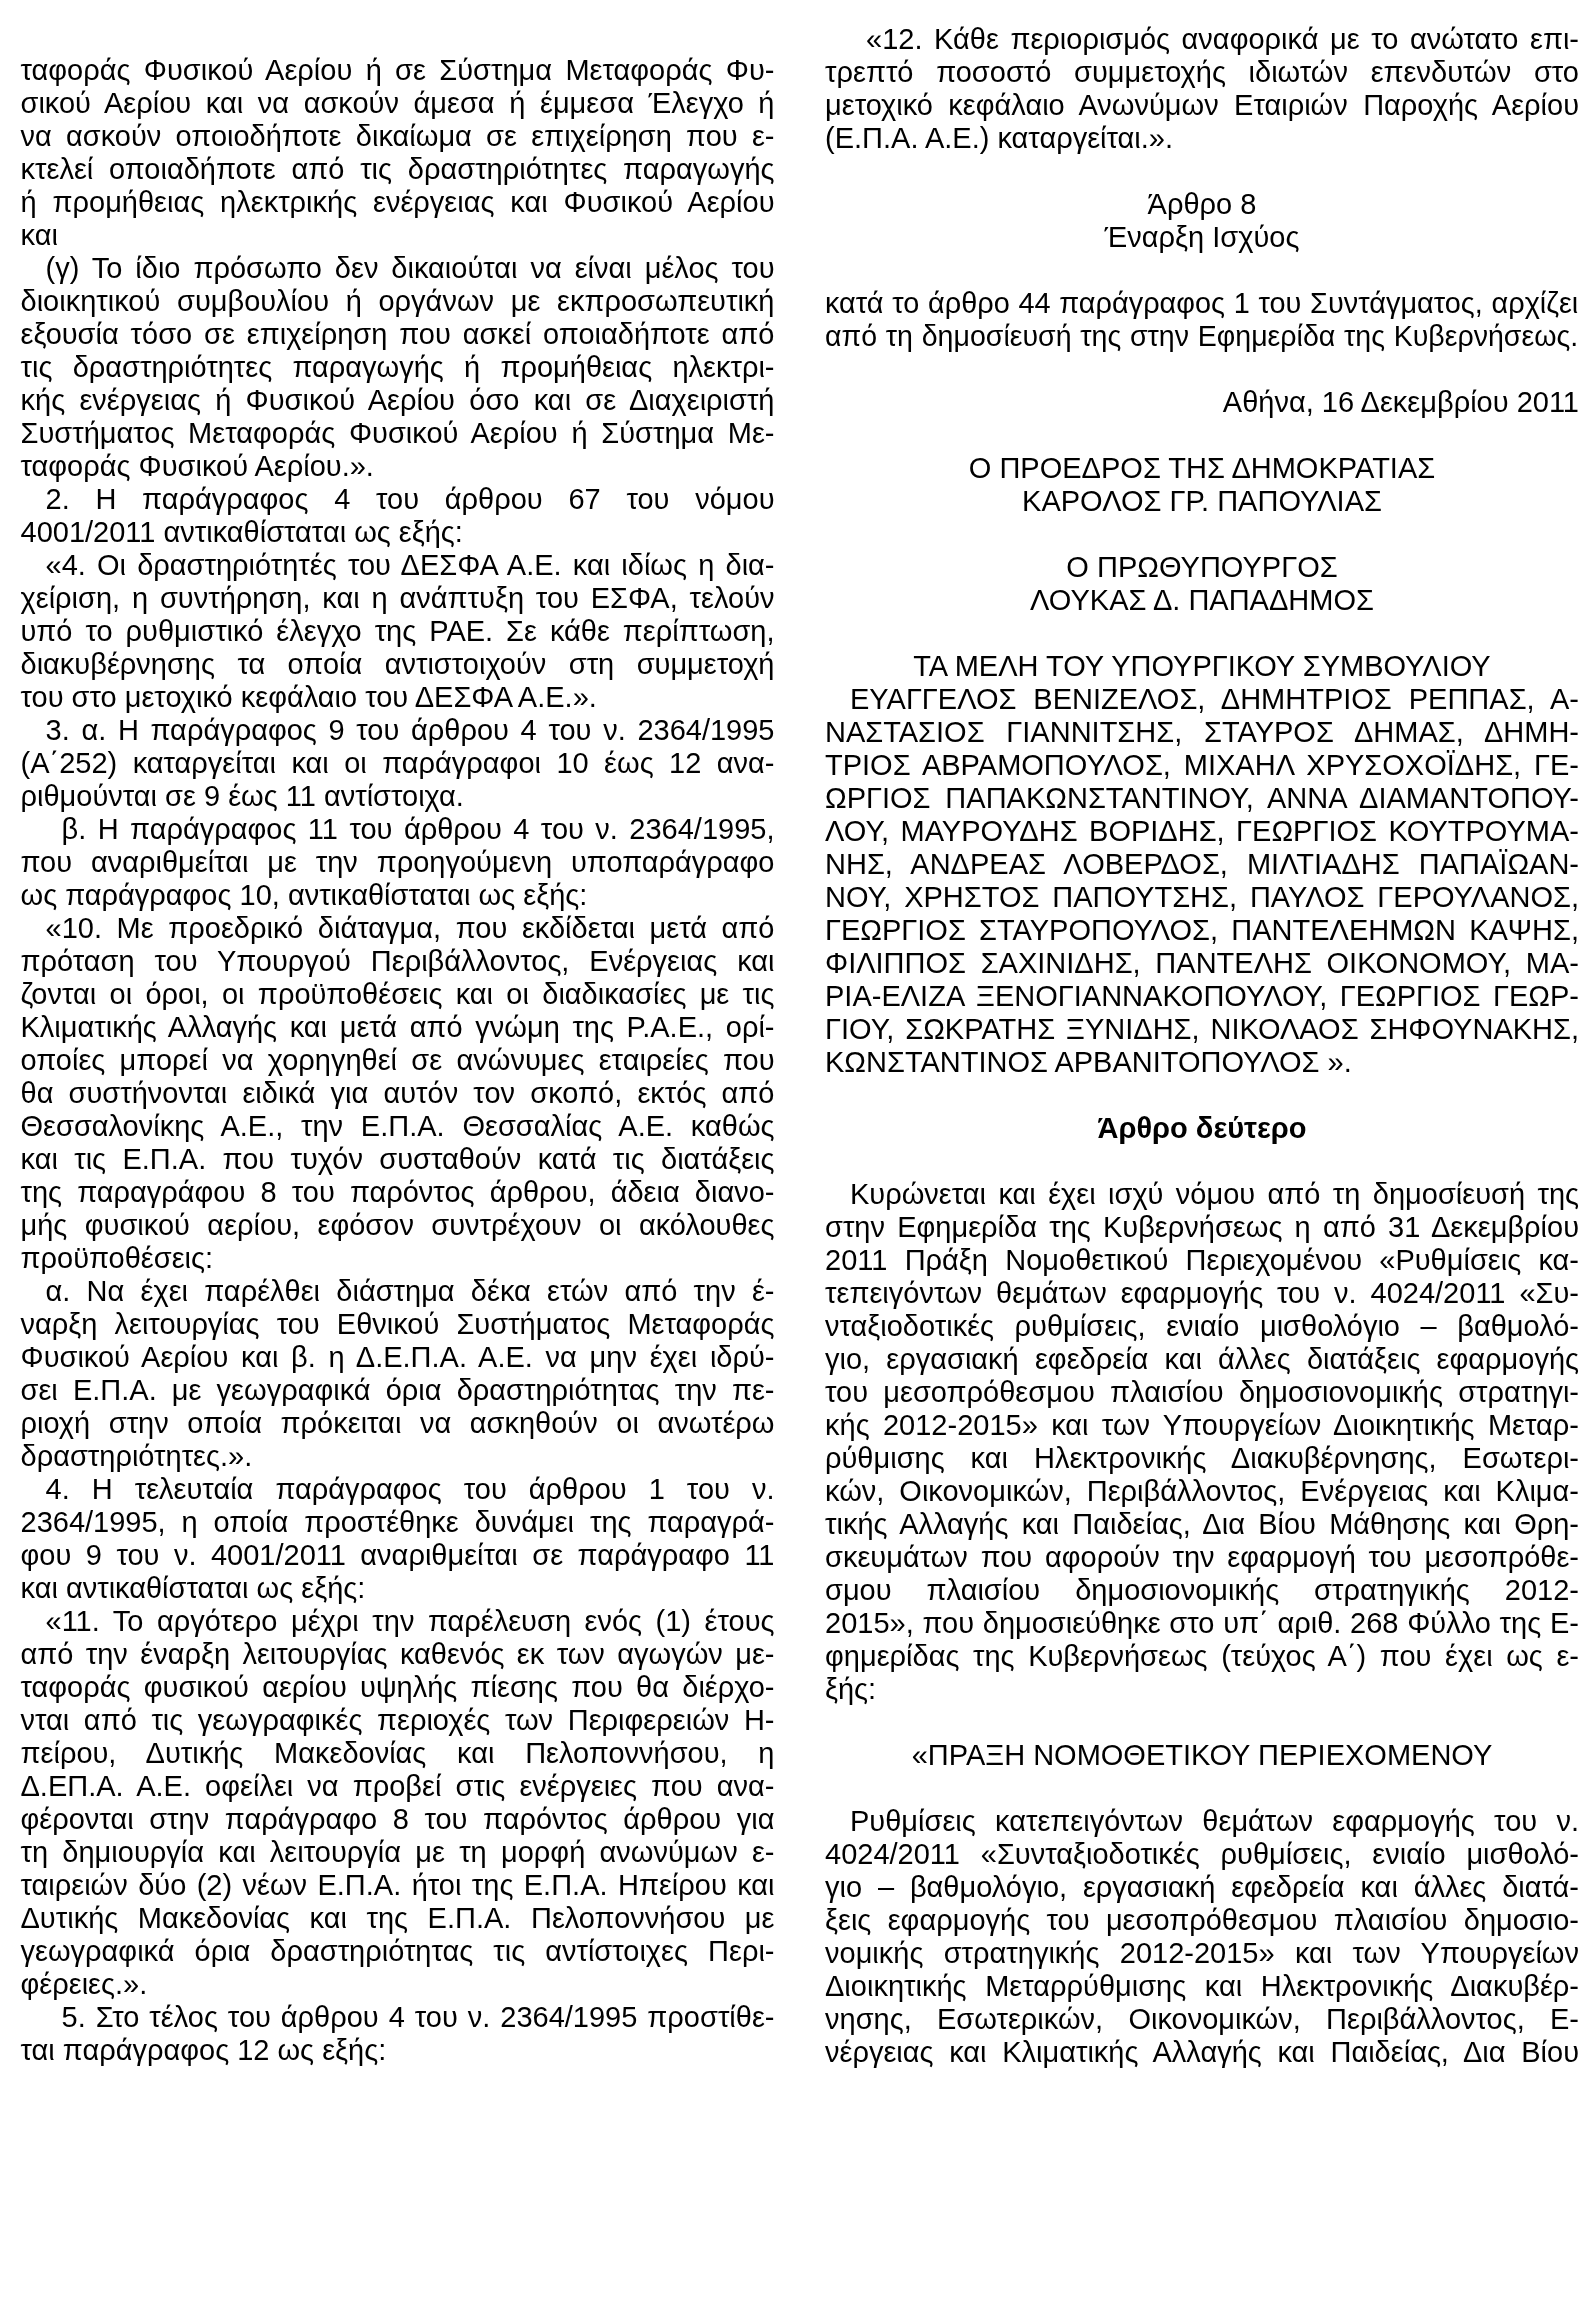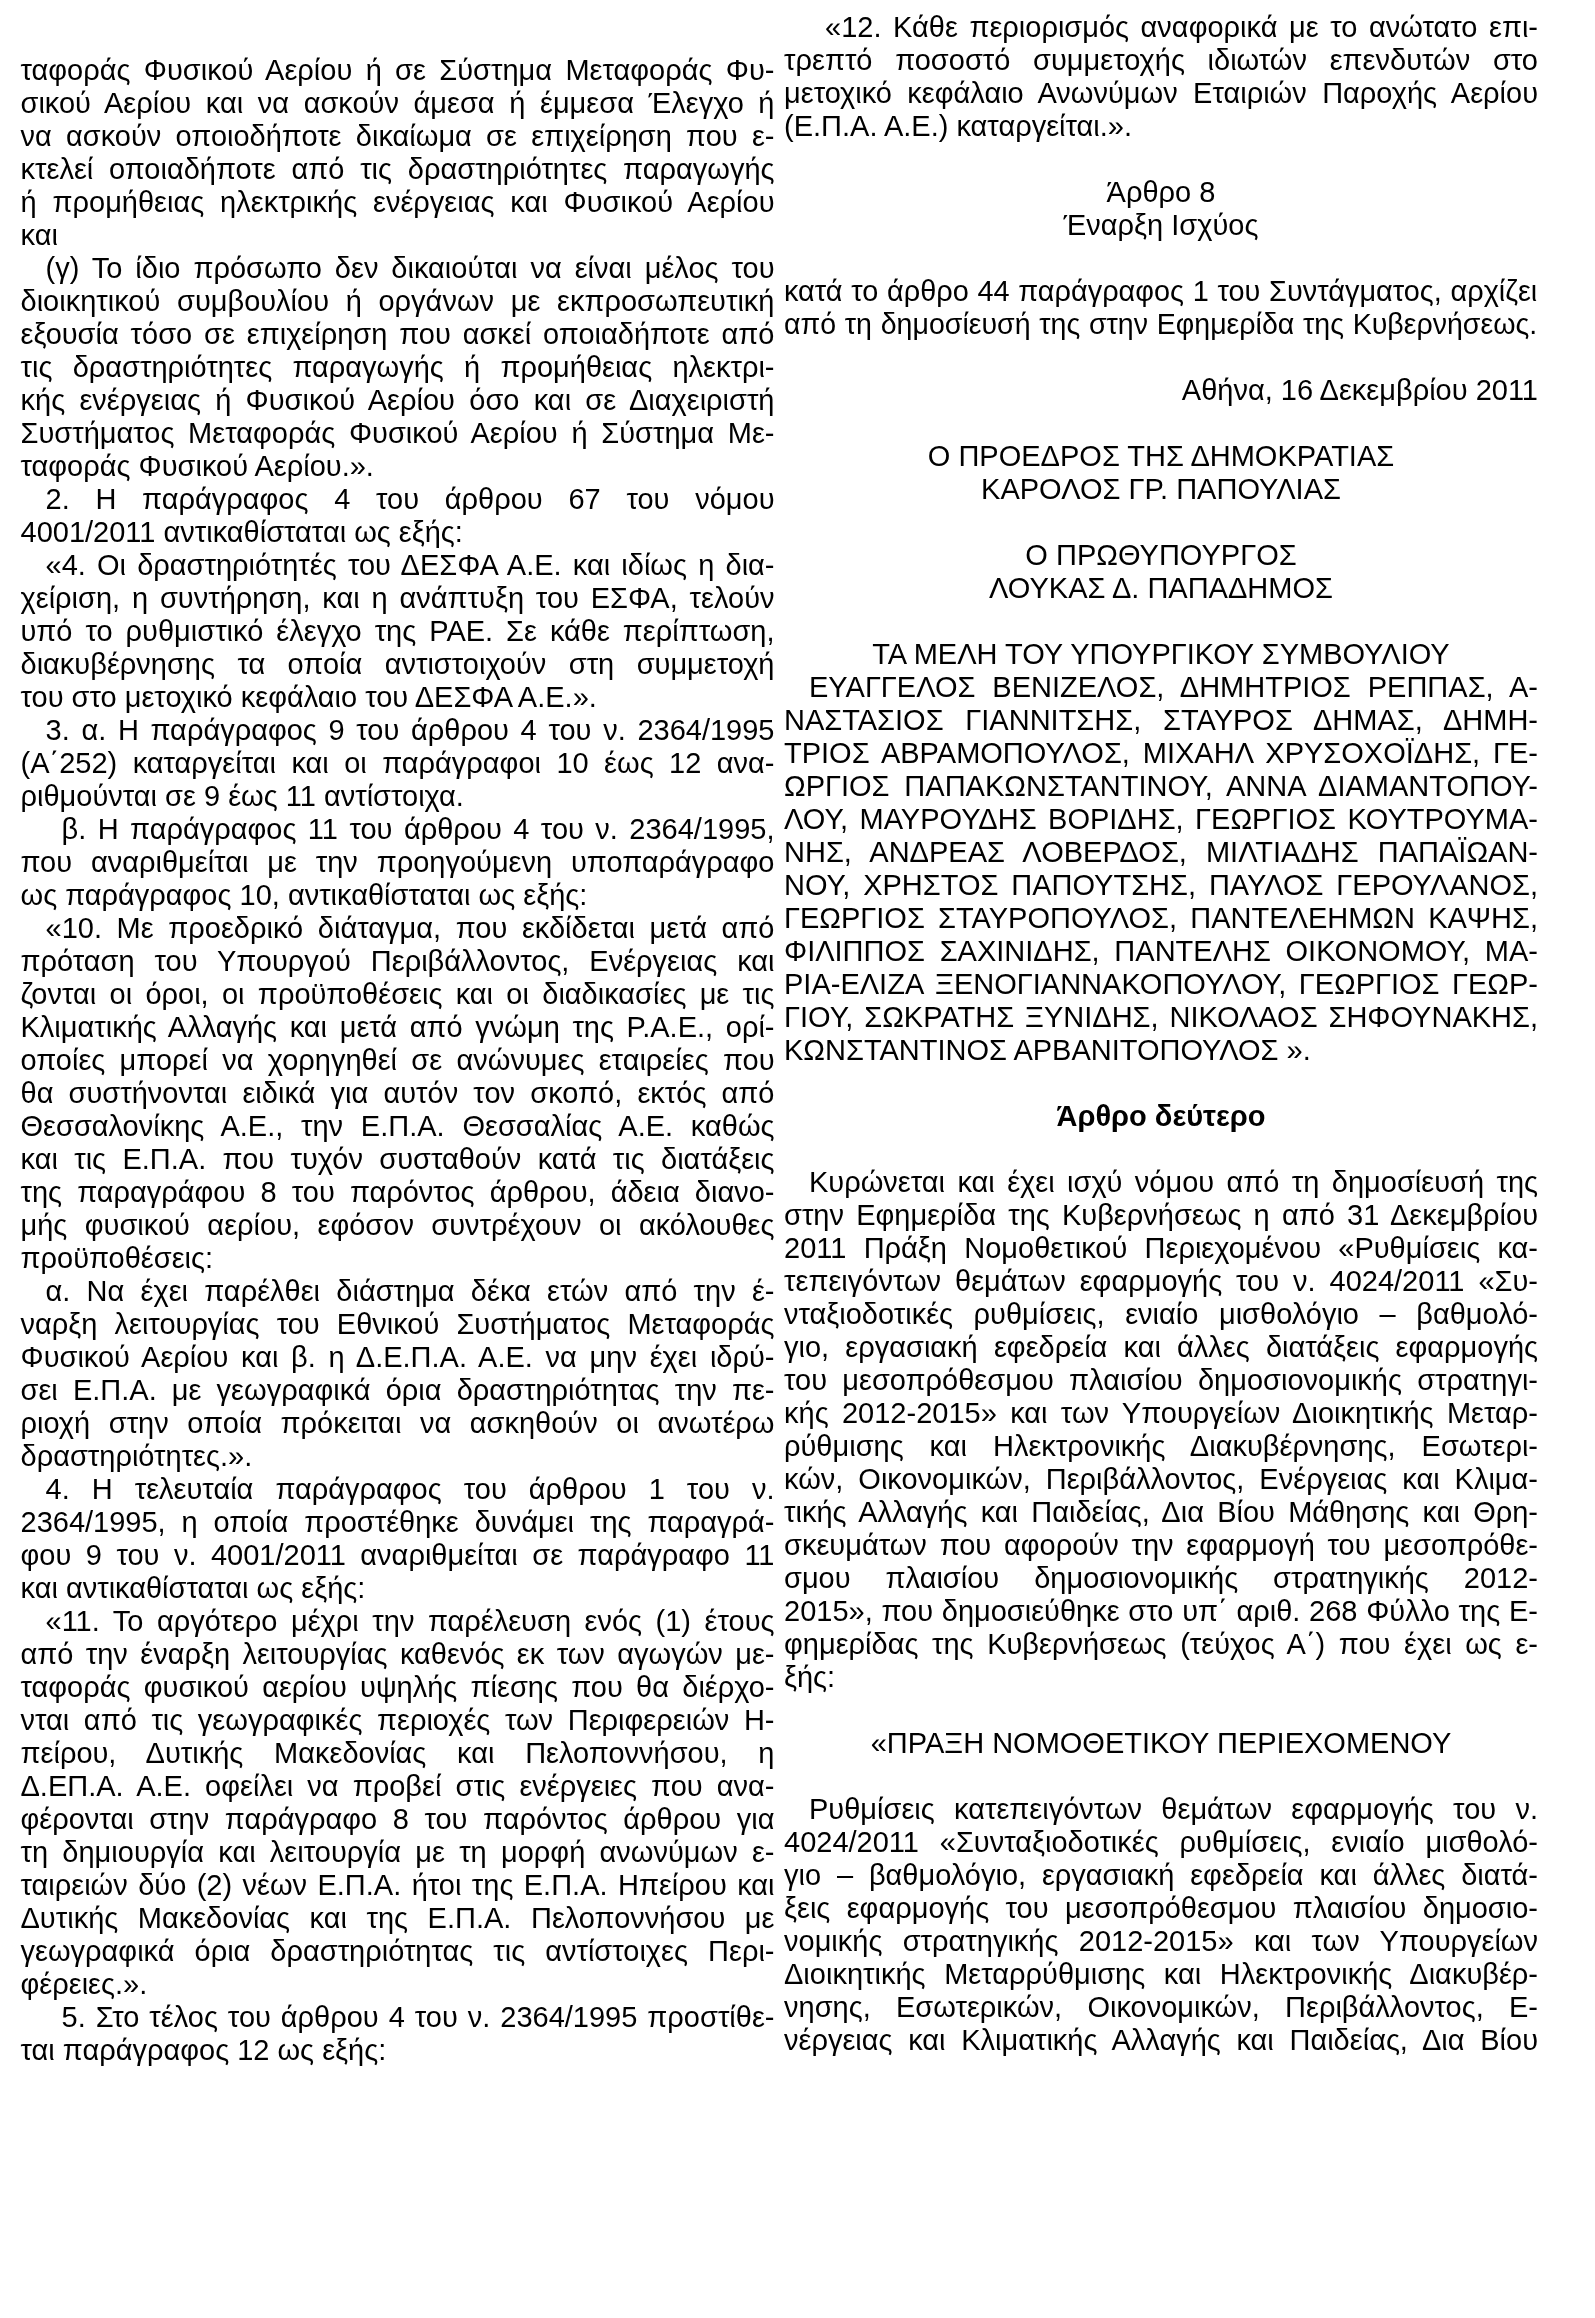--- a/index.html
+++ b/index.html
@@ -3,21 +3,21 @@
 <meta charset="utf-8">
 <style>
   html, body { margin: 0; padding: 0; background: #ffffff; }
   body { width: 1596px; height: 2319px; position: relative; overflow: hidden; }
   .col {
     position: absolute; top: 11px;
     font-family: "Liberation Sans", sans-serif;
     font-size: 29px; line-height: 33px; color: #000;
   }
   .col.left { left: 20.5px; width: 754px; margin-top: 43px; }
-  .col.right { left: 784px; width: 754px; }
+  .col.right { left: 825px; width: 754px; margin-top: 12px; }
   .ln {
     display: block; height: 33px; white-space: nowrap; overflow: visible;
     text-align: justify; text-align-last: justify;
     transform-origin: left center;
   }
   .ln.last { text-align-last: left; }
   .ln.ind { padding-left: 25px; }
   .ln.ind2 { padding-left: 41px; }
   .ln.center { text-align: left; text-align-last: center; }
   .ln.rightal { text-align: right; text-align-last: right; }

